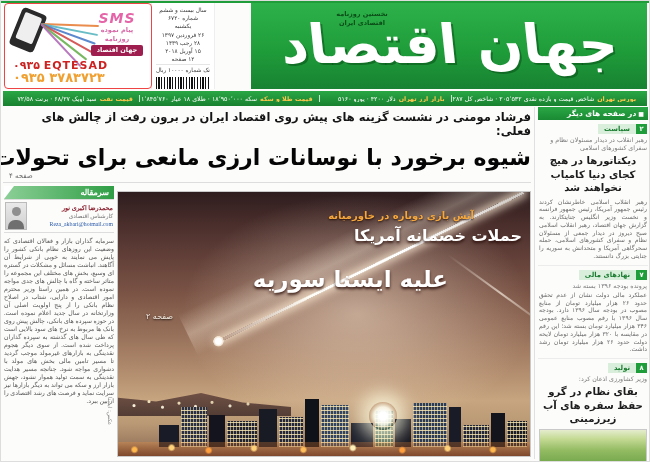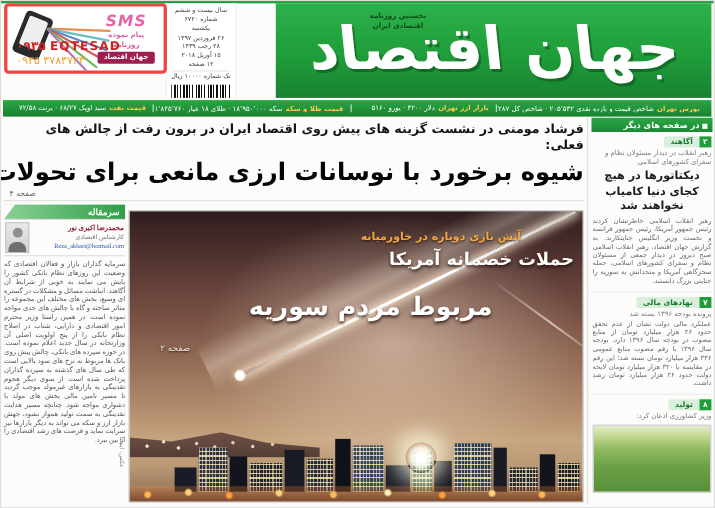--- a/index.html
+++ b/index.html
@@ -18,35 +18,35 @@
               font-weight:bold; color:#0b4d18; line-height:9px; text-align:center; }
 
   .info-box { position:absolute; top:2px; right:434px; width:64px; height:86px; background:#fff;
               border-left:1px solid #eee; border-right:1px solid #eee; padding:3px 4px 2px;
               font-size:5.8px; color:#3c3c3c; text-align:center; }
   .info-box .line { display:block; line-height:8.2px; white-space:nowrap; }
   .info-box .line.price { border-top:1px solid #e5e5e5; margin-top:1px; padding-top:1px; }
   .barcode { margin:2px auto 0; width:54px; height:12px;
              background:repeating-linear-gradient(90deg,#111 0 1px,#fff 1px 2px,#111 2px 4px,#fff 4px 5px,#111 5px 6px,#fff 6px 8px,#111 8px 9px,#fff 9px 11px); }
 
-  .ad-box { position:absolute; top:2px; left:3px; width:148px; height:64px; background:#fff;
-            border:3px solid #ef4444; border-radius:4px; overflow:hidden; }
+  .ad-box { position:absolute; top:2px; left:3px; width:148px; height:86px; background:#fff;
+            border:1px solid #ef4444; border-radius:4px; overflow:hidden; }
   .phone-graphic { position:absolute; top:5px; left:6px; width:84px; height:50px; }
   .phone-body { position:absolute; top:1px; left:4px; width:26px; height:40px; background:#2a2a2a;
             border-radius:4px; transform:rotate(22deg); }
   .phone-body::after { content:""; position:absolute; inset:4px 4px 8px 4px; background:#efefef; border-radius:2px; }
   .ray { position:absolute; left:30px; top:14px; height:2px; width:58px; transform-origin:left center; border-radius:1px; opacity:.9; }
   .sms-block { position:absolute; top:6px; right:8px; width:52px; text-align:center; }
   .sms-word { font-size:14px; font-weight:bold; color:#e565a8; font-style:italic; letter-spacing:1px; }
   .sms-line { display:block; font-size:6.5px; font-weight:bold; color:#d668a6; line-height:9px; }
   .sms-line.chip { background:#9e1f4f; color:#fff; border-radius:2px; margin-top:1px; padding:1px 0; }
   .ad-num-red { position:absolute; bottom:16px; left:8px; direction:ltr; font-size:11px;
             font-weight:bold; color:#cc2222; letter-spacing:1px; white-space:nowrap; }
-  .ad-num-orange { position:absolute; bottom:3px; left:8px; direction:ltr; font-size:10px;
-            font-weight:normal; color:#f0a030; letter-spacing:2px; white-space:nowrap; }
+  .ad-num-orange { position:absolute; bottom:3px; left:8px; direction:ltr; font-size:13px;
+            font-weight:bold; color:#f0a030; letter-spacing:2px; white-space:nowrap; }
 
   
   .ticker { position:absolute; top:90px; left:2px; right:2px; height:15px;
             background:linear-gradient(180deg,#2aa745,#18812f); display:flex; align-items:center;
             padding:0 5px; overflow:hidden; }
   .tick-item { display:flex; align-items:center; gap:3px; padding:0 6px; border-left:1px solid rgba(255,255,255,.75);
             font-size:6.3px; color:#fff; white-space:nowrap; overflow:hidden; }
   .tick-item:last-child { border-left:none; }
   .tick-label { color:#ffc84d; font-weight:bold; }
 
@@ -275,33 +275,33 @@
       <div class="bld win" style="width:30px;height:26px;background-color:#202230"></div>
       <div class="bld" style="width:16px;height:32px;background-color:#13141d"></div>
       <div class="bld win" style="width:26px;height:40px;background-color:#2a2e42"></div>
       <div class="bld" style="width:20px;height:22px;background-color:#191b26"></div>
     </div>
     <div class="burst"></div>
     <div class="street"></div>
     <figcaption>
       <div class="ph-kicker">آتش بازی دوباره در خاورمیانه</div>
       <div class="ph-line1">حملات خصمانه آمریکا</div>
-      <div class="ph-line2">مربوط مردم سوریه</div>
+      <div class="ph-line2">علیه ایسنا سوریه</div>
       <div class="ph-pageref">صفحه ۲</div>
     </figcaption>
   </figure>
   <div class="photo-credit">عکس: ایسنا</div>
 
   <aside class="sidebar">
     <div class="sb-header">در صفحه های دیگر</div>
 
     <div class="sb-section">
       <div class="sb-tag">
         <span class="sb-tag-num">۲</span>
-        <span class="sb-tag-label">آگاهند</span>
+        <span class="sb-tag-label">سیاست</span>
       </div>
       <div class="sb-kicker r">رهبر انقلاب در دیدار مسئولان نظام و سفرای کشورهای اسلامی</div>
       <div class="sb-headline">دیکتاتورها در هیچ کجای دنیا کامیاب نخواهند شد</div>
       <p class="sb-body">رهبر انقلاب اسلامی خاطرنشان کردند رئیس جمهور آمریکا، رئیس جمهور فرانسه و نخست وزیر انگلیس جنایتکارند. به گزارش جهان اقتصاد، رهبر انقلاب اسلامی صبح دیروز در دیدار جمعی از مسئولان نظام و سفرای کشورهای اسلامی، حمله سحرگاهی آمریکا و متحدانش به سوریه را جنایتی بزرگ دانستند.</p>
     </div>
 
     <div class="sb-section">
       <div class="sb-tag">
         <span class="sb-tag-num">۷</span>
         <span class="sb-tag-label">نهادهای مالی</span>
@@ -309,20 +309,21 @@
       <div class="sb-kicker r">پرونده بودجه ۱۳۹۶ بسته شد</div>
       <p class="sb-body">عملکرد مالی دولت نشان از عدم تحقق حدود ۲۶ هزار میلیارد تومان از منابع مصوب در بودجه سال ۱۳۹۶ دارد. بودجه سال ۱۳۹۶ با رقم مصوب منابع عمومی ۳۴۶ هزار میلیارد تومان بسته شد؛ این رقم در مقایسه با ۳۲۰ هزار میلیارد تومان لایحه دولت حدود ۲۶ هزار میلیارد تومان رشد داشت.</p>
     </div>
 
     <div class="sb-section">
       <div class="sb-tag">
         <span class="sb-tag-num">۸</span>
         <span class="sb-tag-label">تولید</span>
       </div>
       <div class="sb-kicker r">وزیر کشاورزی اذعان کرد:</div>
+      <div class="sb-headline">بقای نظام در گرو حفظ سفره های آب زیرزمینی</div>
       <div class="well-photo">
         
         
         
       </div>
     </div>
   </aside>
 
 </div>
 

